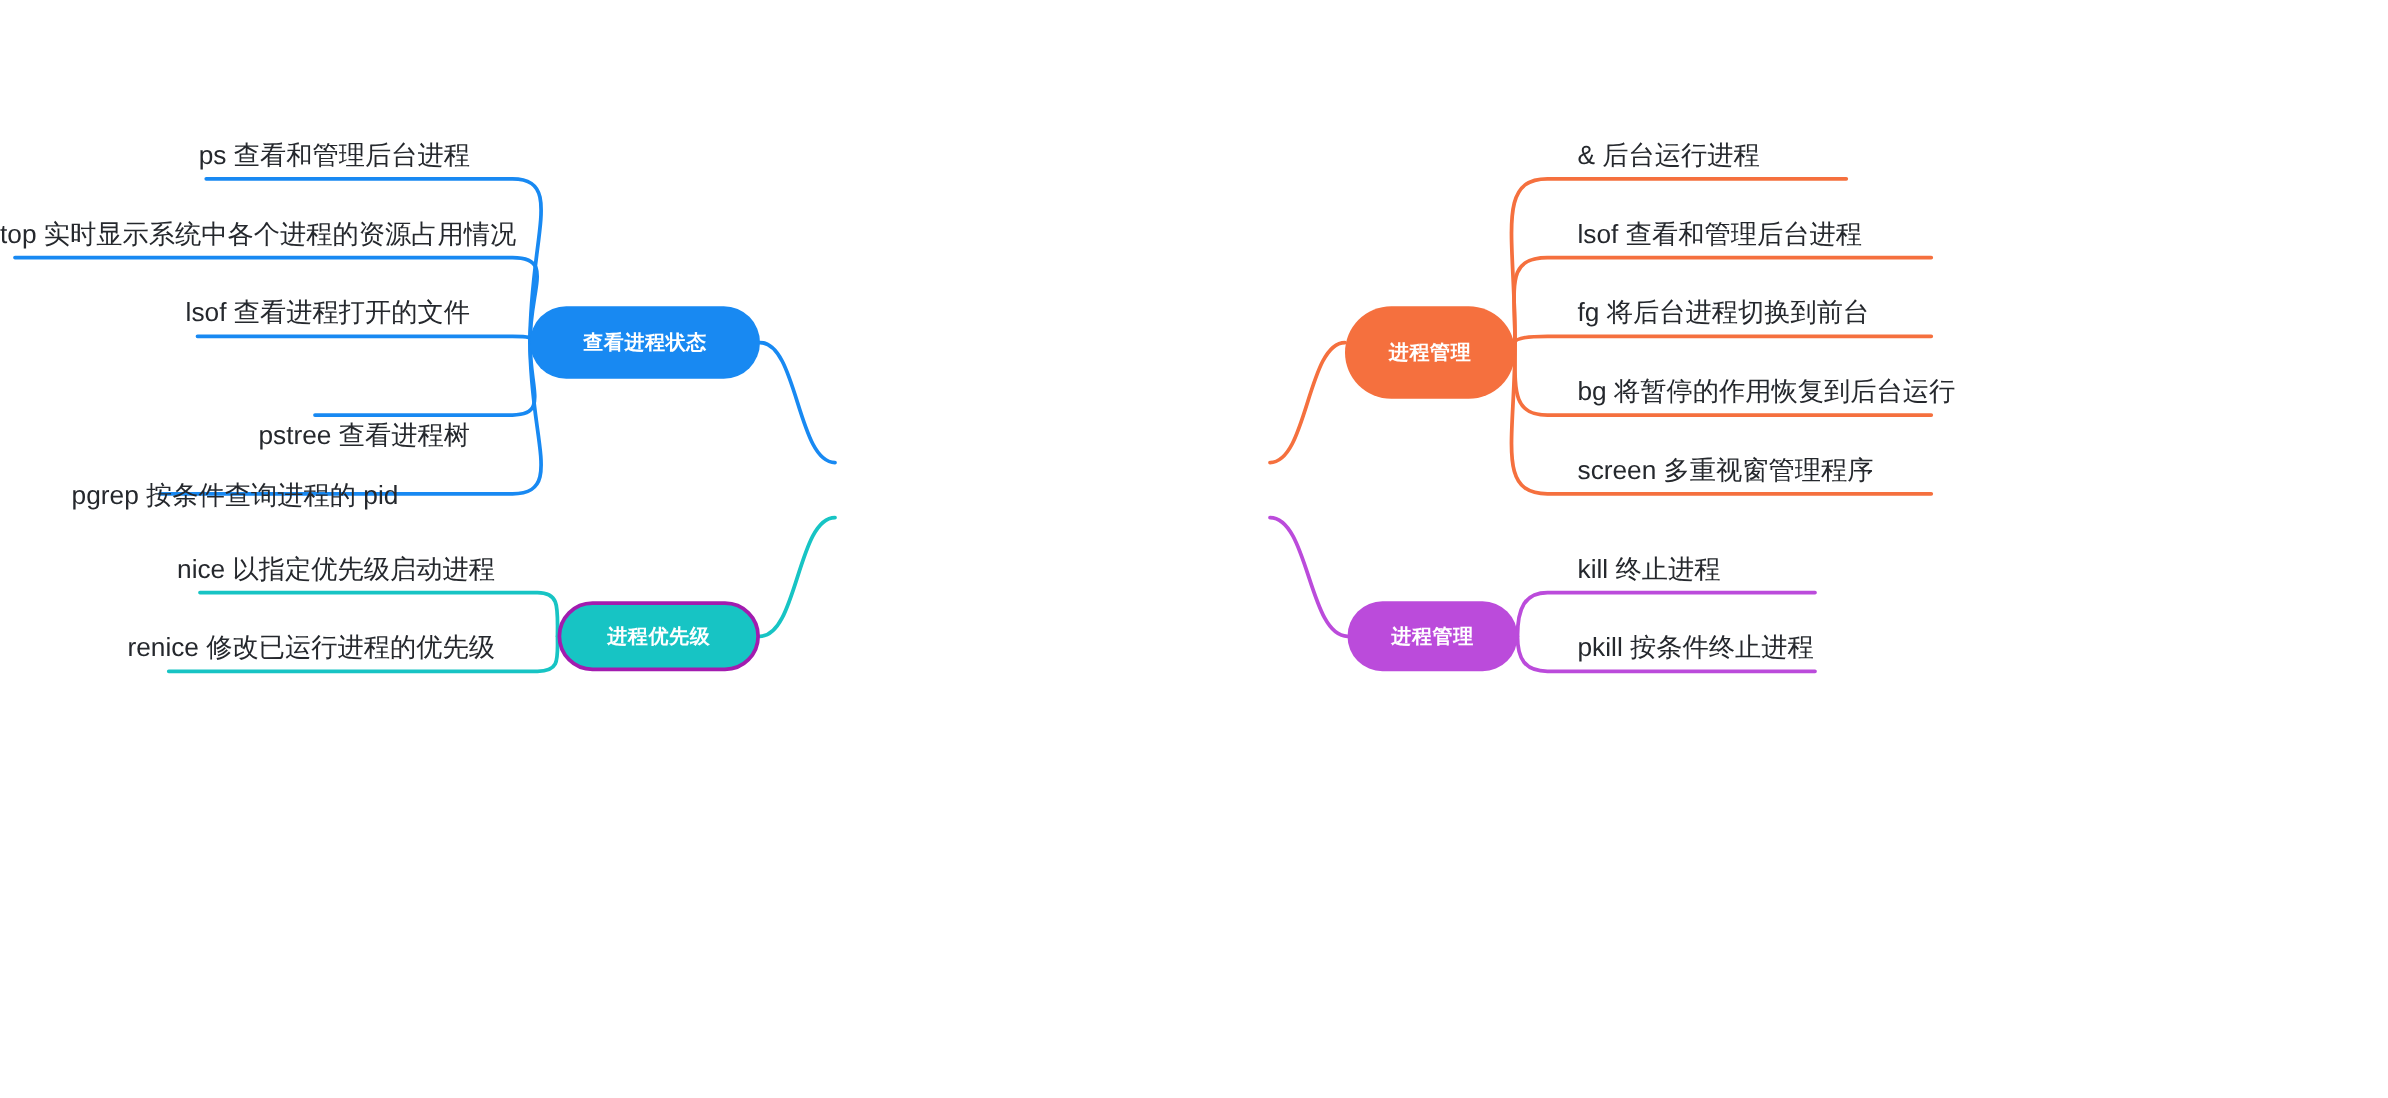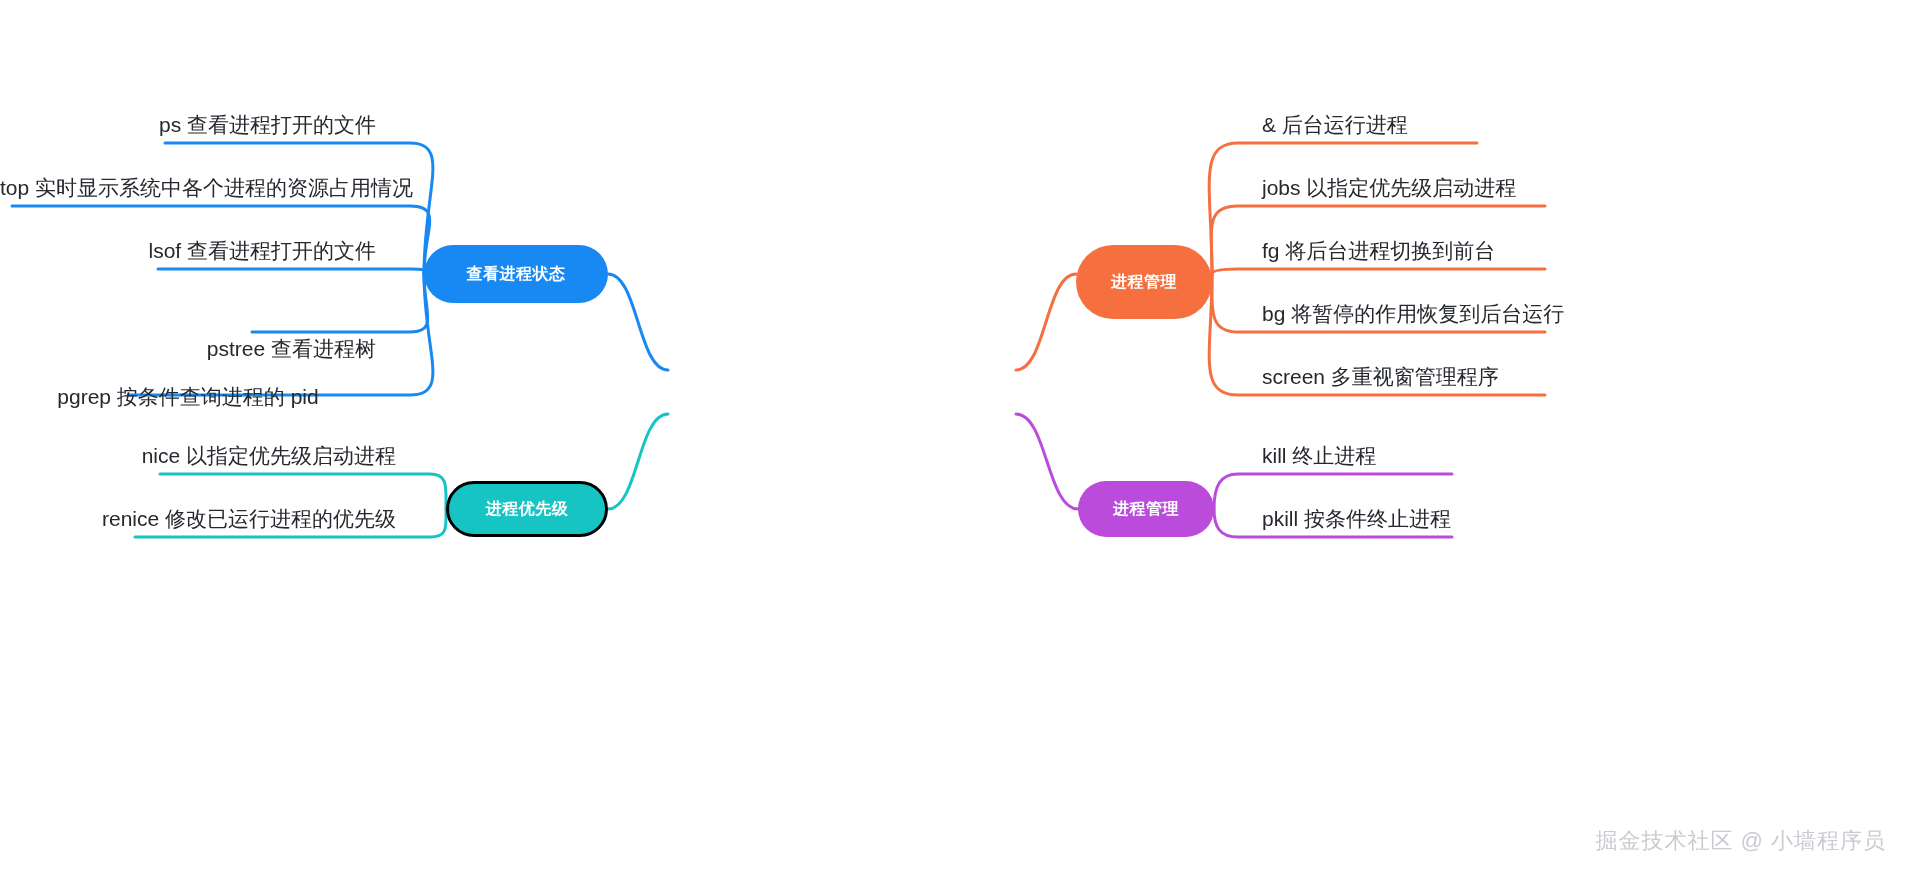--- a/index.html
+++ b/index.html
@@ -52,21 +52,21 @@
     justify-content: center;
     border-radius: 40px;
     box-sizing: border-box;
     color: #ffffff;
     font-size: 16px;
     font-weight: bold;
     letter-spacing: 0.5px;
     white-space: nowrap;
   }
   .branch-node.selected {
-    border: 3px solid #000000;
+    border: 3px solid #a21caf;
   }
 
   
   .leaf {
     position: absolute;
     white-space: nowrap;
     color: #25282d;
     font-size: 21px;
     line-height: 1.2;
     font-family: "Liberation Sans", "DejaVu Sans", sans-serif;
@@ -110,39 +110,38 @@
       <path d="M 1016 414 C 1047 414, 1047 509, 1078 509" stroke="#BB4BDB" stroke-width="3" fill="none" stroke-linecap="round"></path>
       <path d="M 1452 474 L 1238 474 C 1220 474, 1214 486.25, 1214 509" stroke="#BB4BDB" stroke-width="3" fill="none" stroke-linecap="round"></path>
       <path d="M 1452 537 L 1238 537 C 1220 537, 1214 527.2, 1214 509" stroke="#BB4BDB" stroke-width="3" fill="none" stroke-linecap="round"></path>
     </svg>
 
 
   <div id="nodes-layer">
       <div class="branch-node" style="left: 424px; top: 245px; width: 184px; height: 58px; background: rgb(24, 137, 242);">
         <span>查看进程状态</span>
       </div>
-      <div class="leaf align-right" style="top: 112px; left: 0px; width: 406px; text-align: right; padding-right: 30px; box-sizing: border-box;">ps 查看进程打开的文件</div>
+      <div class="leaf align-right" style="top: 112px; left: 0px; width: 406px; text-align: right; padding-right: 30px; box-sizing: border-box;">ps 查看和管理后台进程</div>
       <div class="leaf align-right" style="top: 175px; left: 0px; width: 406px; text-align: right; padding-right: 30px; box-sizing: border-box;">top 实时显示系统中各个进程的资源占用情况</div>
       <div class="leaf align-right" style="top: 238px; left: 0px; width: 406px; text-align: right; padding-right: 30px; box-sizing: border-box;">lsof 查看进程打开的文件</div>
       <div class="leaf align-right" style="top: 301px; left: 0px; width: 406px; text-align: right; padding-right: 30px; box-sizing: border-box; margin-top: 35px;">pstree 查看进程树</div>
       <div class="leaf align-right" style="top: 384px; left: 0px; width: 406px; text-align: center; padding-right: 30px; box-sizing: border-box;">pgrep  按条件查询进程的 pid</div>
       <div class="branch-node selected" style="left: 446px; top: 481px; width: 162px; height: 56px; background: rgb(23, 196, 196);">
         <span>进程优先级</span>
       </div>
       <div class="leaf align-right" style="top: 443px; left: 0px; width: 426px; text-align: right; padding-right: 30px; box-sizing: border-box;">nice 以指定优先级启动进程</div>
       <div class="leaf align-right" style="top: 506px; left: 0px; width: 426px; text-align: right; padding-right: 30px; box-sizing: border-box; padding-left: 28px;">renice 修改已运行进程的优先级</div>
       <div class="branch-node" style="left: 1076px; top: 245px; width: 136px; height: 74px; background: rgb(245, 112, 62);">
         <span>进程管理</span>
       </div>
       <div class="leaf align-left" style="top: 112px; left: 1262px;">&amp; 后台运行进程</div>
-      <div class="leaf align-left" style="top: 175px; left: 1262px;">jobs 以指定优先级启动进程</div>
+      <div class="leaf align-left" style="top: 175px; left: 1262px;">lsof 查看和管理后台进程</div>
       <div class="leaf align-left" style="top: 238px; left: 1262px; text-align: right;">fg 将后台进程切换到前台</div>
       <div class="leaf align-left" style="top: 301px; left: 1262px;">bg 将暂停的作用恢复到后台运行</div>
       <div class="leaf align-left" style="top: 364px; left: 1262px;">screen 多重视窗管理程序</div>
       <div class="branch-node" style="left: 1078px; top: 481px; width: 136px; height: 56px; background: rgb(187, 75, 219);">
         <span>进程管理</span>
       </div>
       <div class="leaf align-left" style="top: 443px; left: 1262px;">kill 终止进程</div>
       <div class="leaf align-left" style="top: 506px; left: 1262px;">pkill 按条件终止进程</div>
     </div>
 
-  <div class="watermark">掘金技术社区 @ 小墙程序员</div>
 </div>
 
 </body></html>

